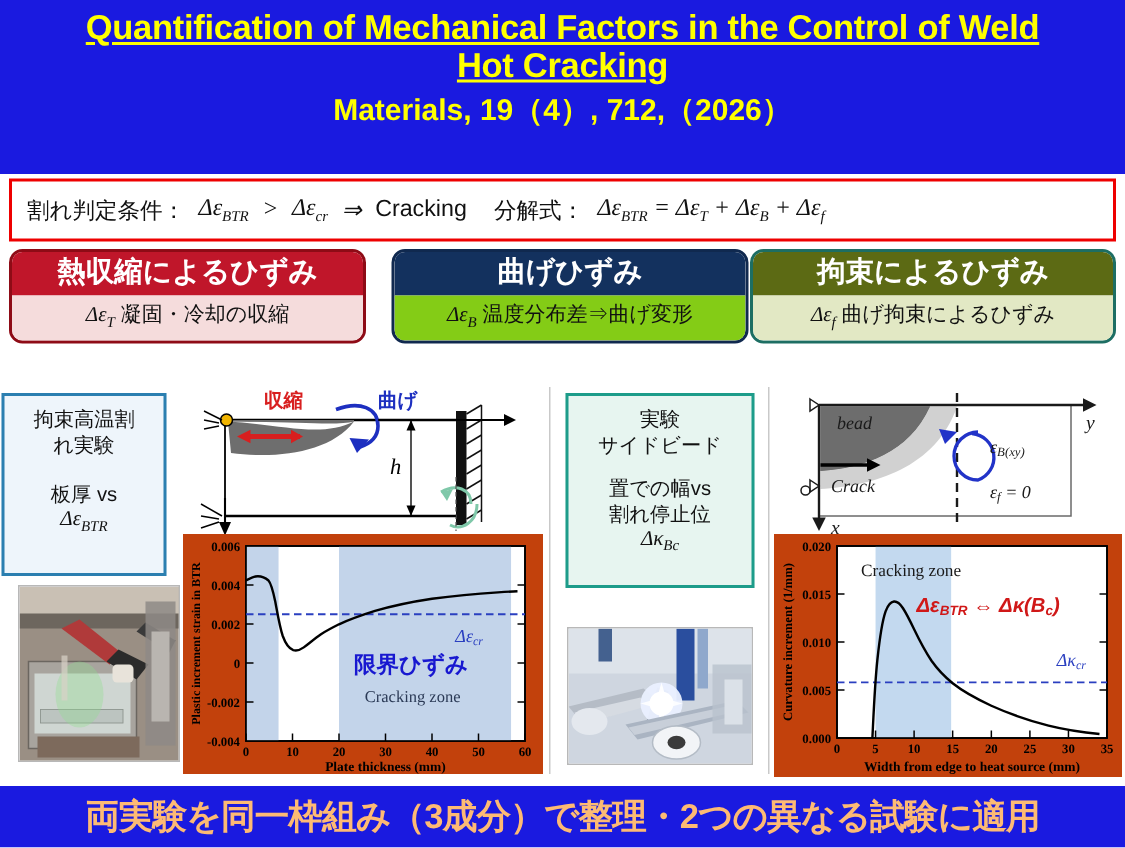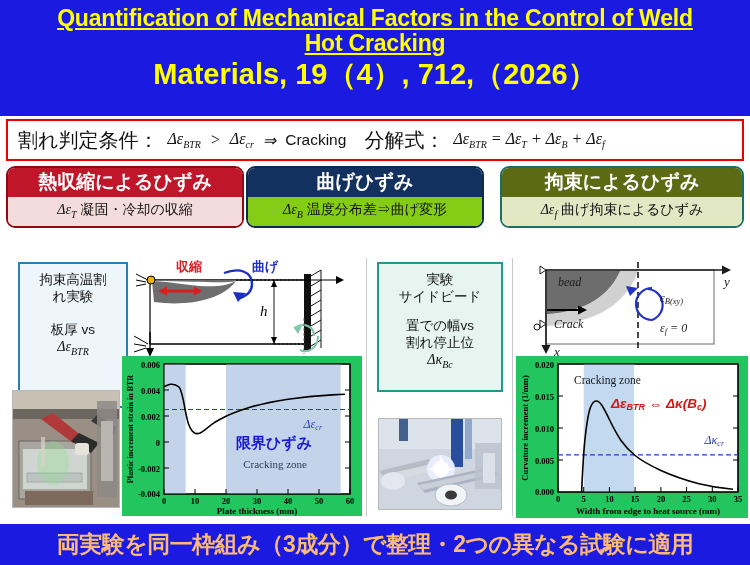--- a/index.html
+++ b/index.html
@@ -13,37 +13,37 @@
   .title-bar{
     position:absolute; left:0; top:0; width:750px; height:116px;
     background:#1a1ae0; color:#ffff00;
     text-align:center; padding-top:6px;
   }
   .title-line{
     font-size:23px; font-weight:bold; line-height:25px;
     text-decoration:underline; letter-spacing:-0.2px;
   }
   .journal-line{
-    font-size:29px; font-weight:bold; line-height:30px; margin-top:3px;
+    font-size:20px; font-weight:bold; line-height:30px; margin-top:3px;
   }
   
   .formula-box{
     position:absolute; left:6px; top:119px; width:738px; height:42px;
     border:2.5px solid #ee0000; background:#ffffff;
     display:flex; align-items:center; padding-left:10px;
     font-size:15px; color:#111;
   }
-  .f-jp{ font-size:20px; }
+  .f-jp{ font-size:15px; }
   .f-math{ font-family:"Liberation Serif", serif; font-style:italic; font-size:16px;}
   .sub{ font-size:10px; vertical-align:sub; font-style:italic;}
   .f-gap{ display:inline-block; width:9px;}
   
   .col{ position:absolute; top:166px; }
   .col-red   { left:6px;   width:238px; }
-  .col-navy  { left:246px; width:238px; }
+  .col-navy  { left:261px; width:238px; }
   .col-green { left:500px; width:244px; }
   .hdr{
     border-radius:9px; overflow:hidden; border:2px solid #0369a1;
   }
   .hdr-red  { border-color:#8e0b16; }
   .hdr-navy { border-color:#10294f; }
   .hdr-green{ border-color:#1d6e63; }
   .hdr-top{
     color:#ffffff; font-size:19px; font-weight:bold;
     text-align:center; padding:3px 0 4px; line-height:22px;
@@ -67,21 +67,21 @@
     text-align:center; color:#111; font-size:13.5px; line-height:17px;
     padding:7px 4px;
   }
   .infobox.teal{ border-color:#1d9c8a; background:#e7f5f0;}
   .infobox .mth{ font-family:"Liberation Serif", serif; font-style:italic;}
   
   .photo{ position:absolute; border:1px solid #b8b8b8; overflow:hidden; }
   
   .schem{ position:absolute; }
   
-  .chart{ position:absolute; background:#22c55e; }
+  .chart{ position:absolute; background:#c2410c; }
   .chart svg{ display:block; }
   
   .banner{
     position:absolute; left:0; top:524px; width:750px; height:41px;
     background:#1a1ae0; color:#fdba74; font-weight:bold;
     font-size:23px; text-align:center; line-height:41px; letter-spacing:-0.5px;
   }
   .divider{ position:absolute; background:#c9c9c9; width:1px; }
 </style>
 </head>
@@ -140,21 +140,21 @@
       <span>曲げ拘束によるひずみ</span>
     </div>
   </div>
 </div>
 
 <div class="content">
 
   <div class="divider" style="left:366px; top:0; height:258px;"></div>
   <div class="divider" style="left:512px; top:0; height:258px;"></div>
 
-  <div class="infobox" style="left:18px; top:4px; width:110px; height:146px;">
+  <div class="infobox" style="left:1px; top:4px; width:110px; height:122px;">
     <div>拘束高温割</div>
     <div>れ実験</div>
     <div style="height:16px"></div>
     <div>板厚 vs</div>
     <div class="mth" style="font-size:14px">
       <span>Δε</span><span class="sub">BTR</span>
     </div>
   </div>
 
   <div class="photo" style="left:12px; top:132px; width:108px; height:118px;">

